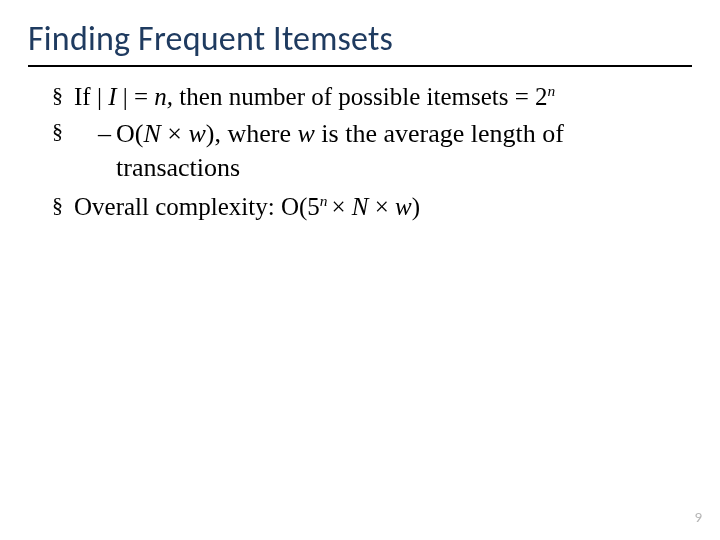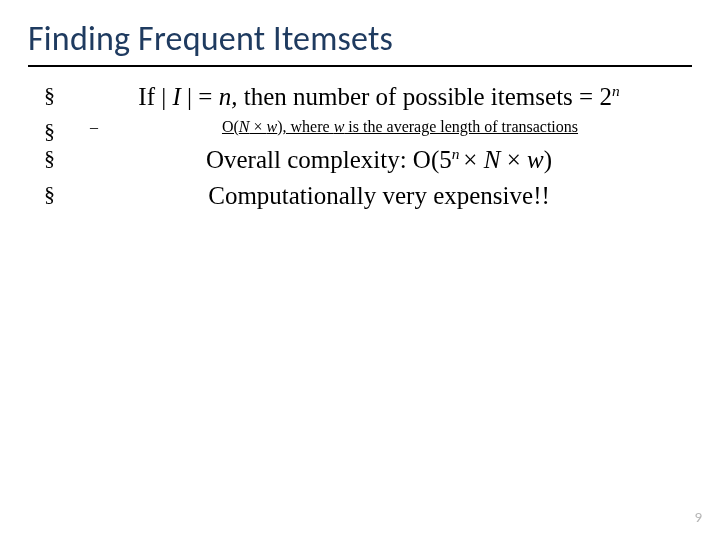--- a/index.html
+++ b/index.html
@@ -27,23 +27,22 @@
     margin: 0 0 6px 0;
     letter-spacing: 0.2px;
   }
   .rule {
     border: none;
     border-top: 2px solid #000;
     margin: 0 0 14px 0;
   }
   ul.lvl1 {
     list-style: none;
-    margin: 0;
+    margin: 8px;
     padding: 0 0 0 16px;
-    text-align: center;
   }
   ul.lvl1 > li {
     position: relative;
     padding-left: 22px;
     font-size: 25px;
     line-height: 1.28;
     margin-bottom: 4px;
   }
   ul.lvl1 > li::before {
     content: "§";
@@ -54,23 +53,22 @@
     color: #000;
   }
   ul.lvl2 {
     list-style: none;
     margin: 2px 0 6px 0;
     padding: 0 0 0 24px;
   }
   ul.lvl2 > li {
     position: relative;
     padding-left: 18px;
-    font-size: 16px;
+    font-size: 26px;
     line-height: 1.3;
-    text-decoration: underline;
   }
   ul.lvl2 > li::before {
     content: "–";
     position: absolute;
     left: 0;
     top: 0;
   }
   .i { font-style: italic; }
   .sup { font-size: 0.62em; vertical-align: super; font-style: italic; line-height: 0; }
   .pagenum {
@@ -101,20 +99,17 @@
         <li>
           <span>O(</span><span class="i">N</span><span> × </span><span class="i">w</span><span>), where </span><span class="i">w</span><span> is the average length of transactions</span>
         </li>
       </ul>
     </li>
 
     <li>
       <span>Overall complexity: O(5</span><span class="sup">n </span><span>× </span><span class="i">N </span><span> ×  </span><span class="i">w</span><span>)</span>
     </li>
 
-    <li>
-      <span>Computationally very expensive!!</span>
-    </li>
 
   </ul>
 
   <div class="pagenum">9</div>
 </div>
 
 </body></html>

